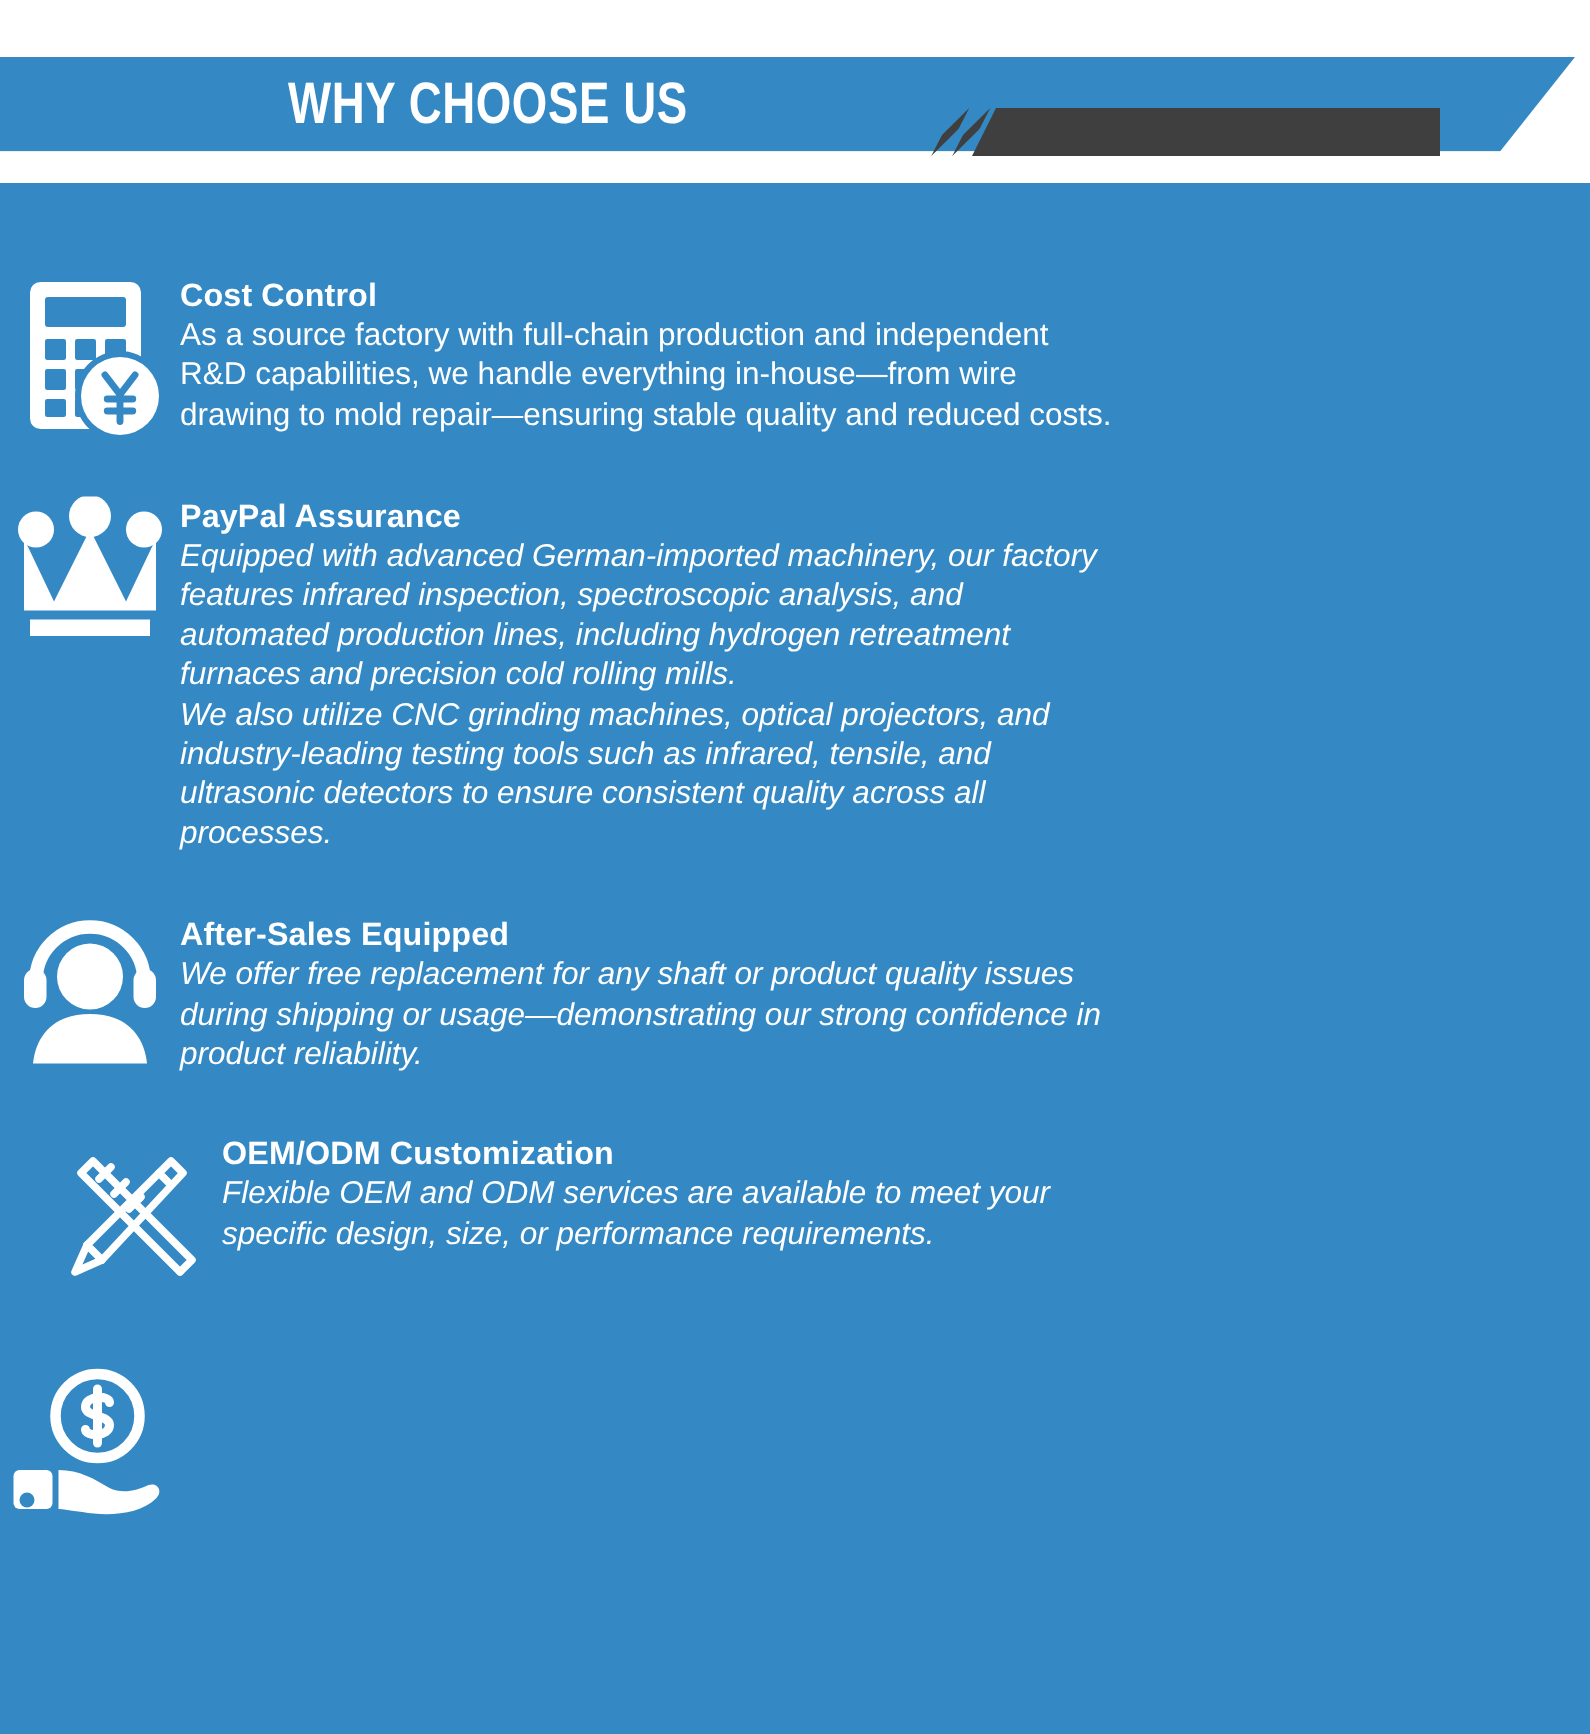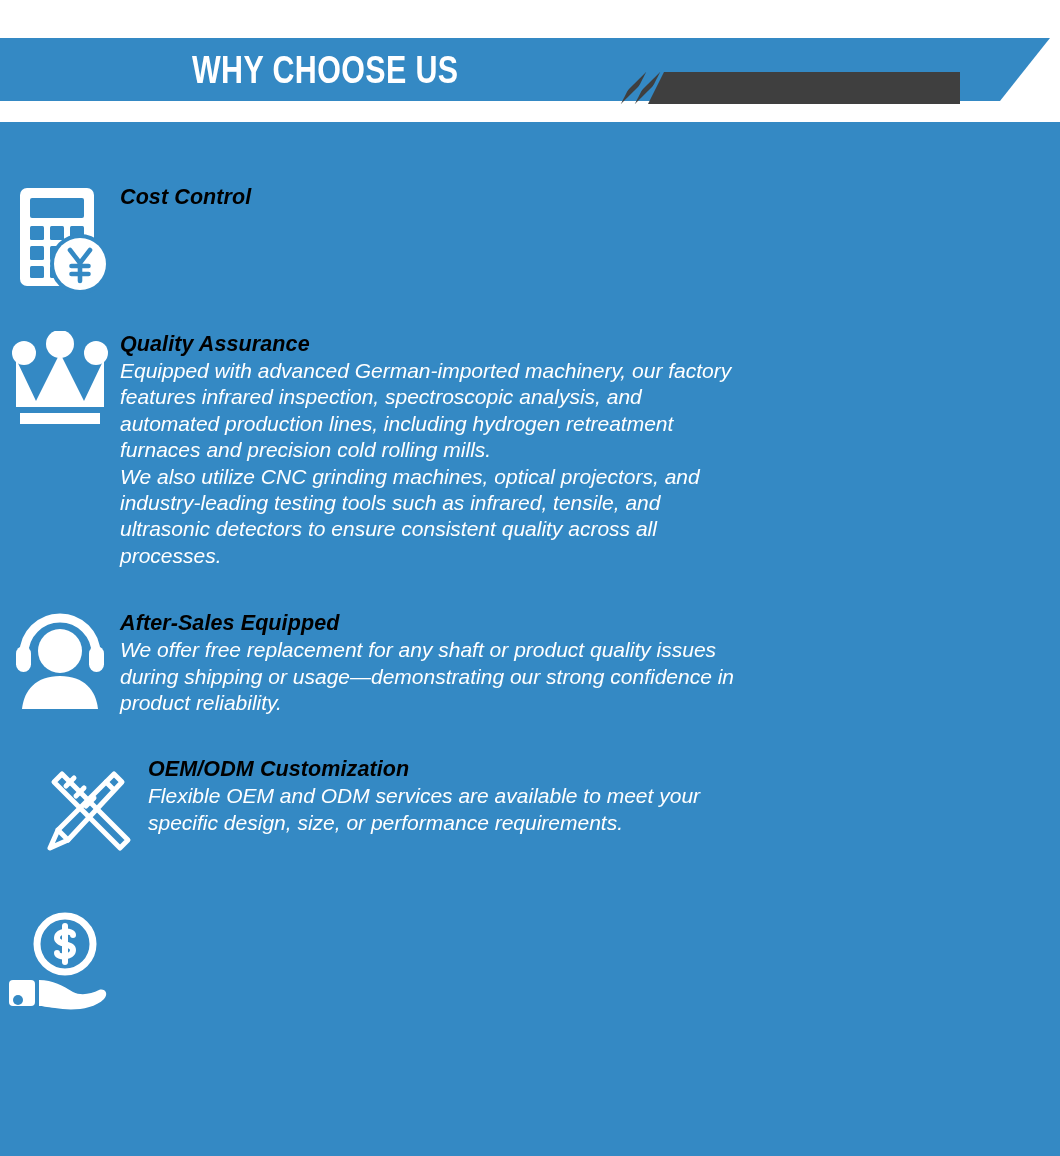--- a/index.html
+++ b/index.html
@@ -106,24 +106,23 @@
     align-items: flex-start;
   }
   .feature-icon svg {
     display: block;
   }
   .feature-text {
     flex: 1;
     padding-right: 30px;
   }
   .feature-title {
-    color: #000000;
+    color: #ffffff;
     font-size: 21.5px;
     font-weight: bold;
-    font-style: italic;
     line-height: 26px;
     margin: 0 0 1px 0;
     letter-spacing: 0.1px;
   }
   .feature-body {
     color: #ffffff;
     font-size: 21px;
     line-height: 26.4px;
     margin: 0;
     white-space: pre-line;
@@ -166,35 +165,38 @@
             <g fill="none" stroke="#3489c4" stroke-width="4.6" stroke-linecap="round">
               <path d="M62 66 L72 79 L82 66"></path>
               <path d="M63.5 82 H80.5"></path>
               <path d="M63.5 90 H80.5"></path>
               <path d="M72 79 V97"></path>
             </g>
           </svg>
         </div>
         <div class="feature-text">
           <div class="feature-title">Cost Control</div>
+          <div class="feature-body upright">As a source factory with full-chain production and independent
+R&amp;D capabilities, we handle everything in-house—from wire
+drawing to mold repair—ensuring stable quality and reduced costs.</div>
         </div>
       </div>
 
       <div class="feature" style="margin-top:35px;">
         <div class="feature-icon">
           <svg width="108" height="96" viewBox="0 0 108 96" aria-hidden="true">
             <circle cx="18" cy="22" r="12" fill="#ffffff"></circle>
             <circle cx="54" cy="13" r="14" fill="#ffffff"></circle>
             <circle cx="90" cy="22" r="12" fill="#ffffff"></circle>
             <path d="M10 28 L30 70 L54 22 L78 70 L98 28 L98 76 L10 76 Z" fill="#ffffff"></path>
             <rect x="14" y="82" width="80" height="11" fill="#ffffff"></rect>
           </svg>
         </div>
         <div class="feature-text">
-          <div class="feature-title">Quality Assurance</div>
+          <div class="feature-title">PayPal Assurance</div>
           <div class="feature-body italic">Equipped with advanced German-imported machinery, our factory
 features infrared inspection, spectroscopic analysis, and
 automated production lines, including hydrogen retreatment
 furnaces and precision cold rolling mills.
 We also utilize CNC grinding machines, optical projectors, and
 industry-leading testing tools such as infrared, tensile, and
 ultrasonic detectors to ensure consistent quality across all
 processes.</div>
         </div>
       </div>

